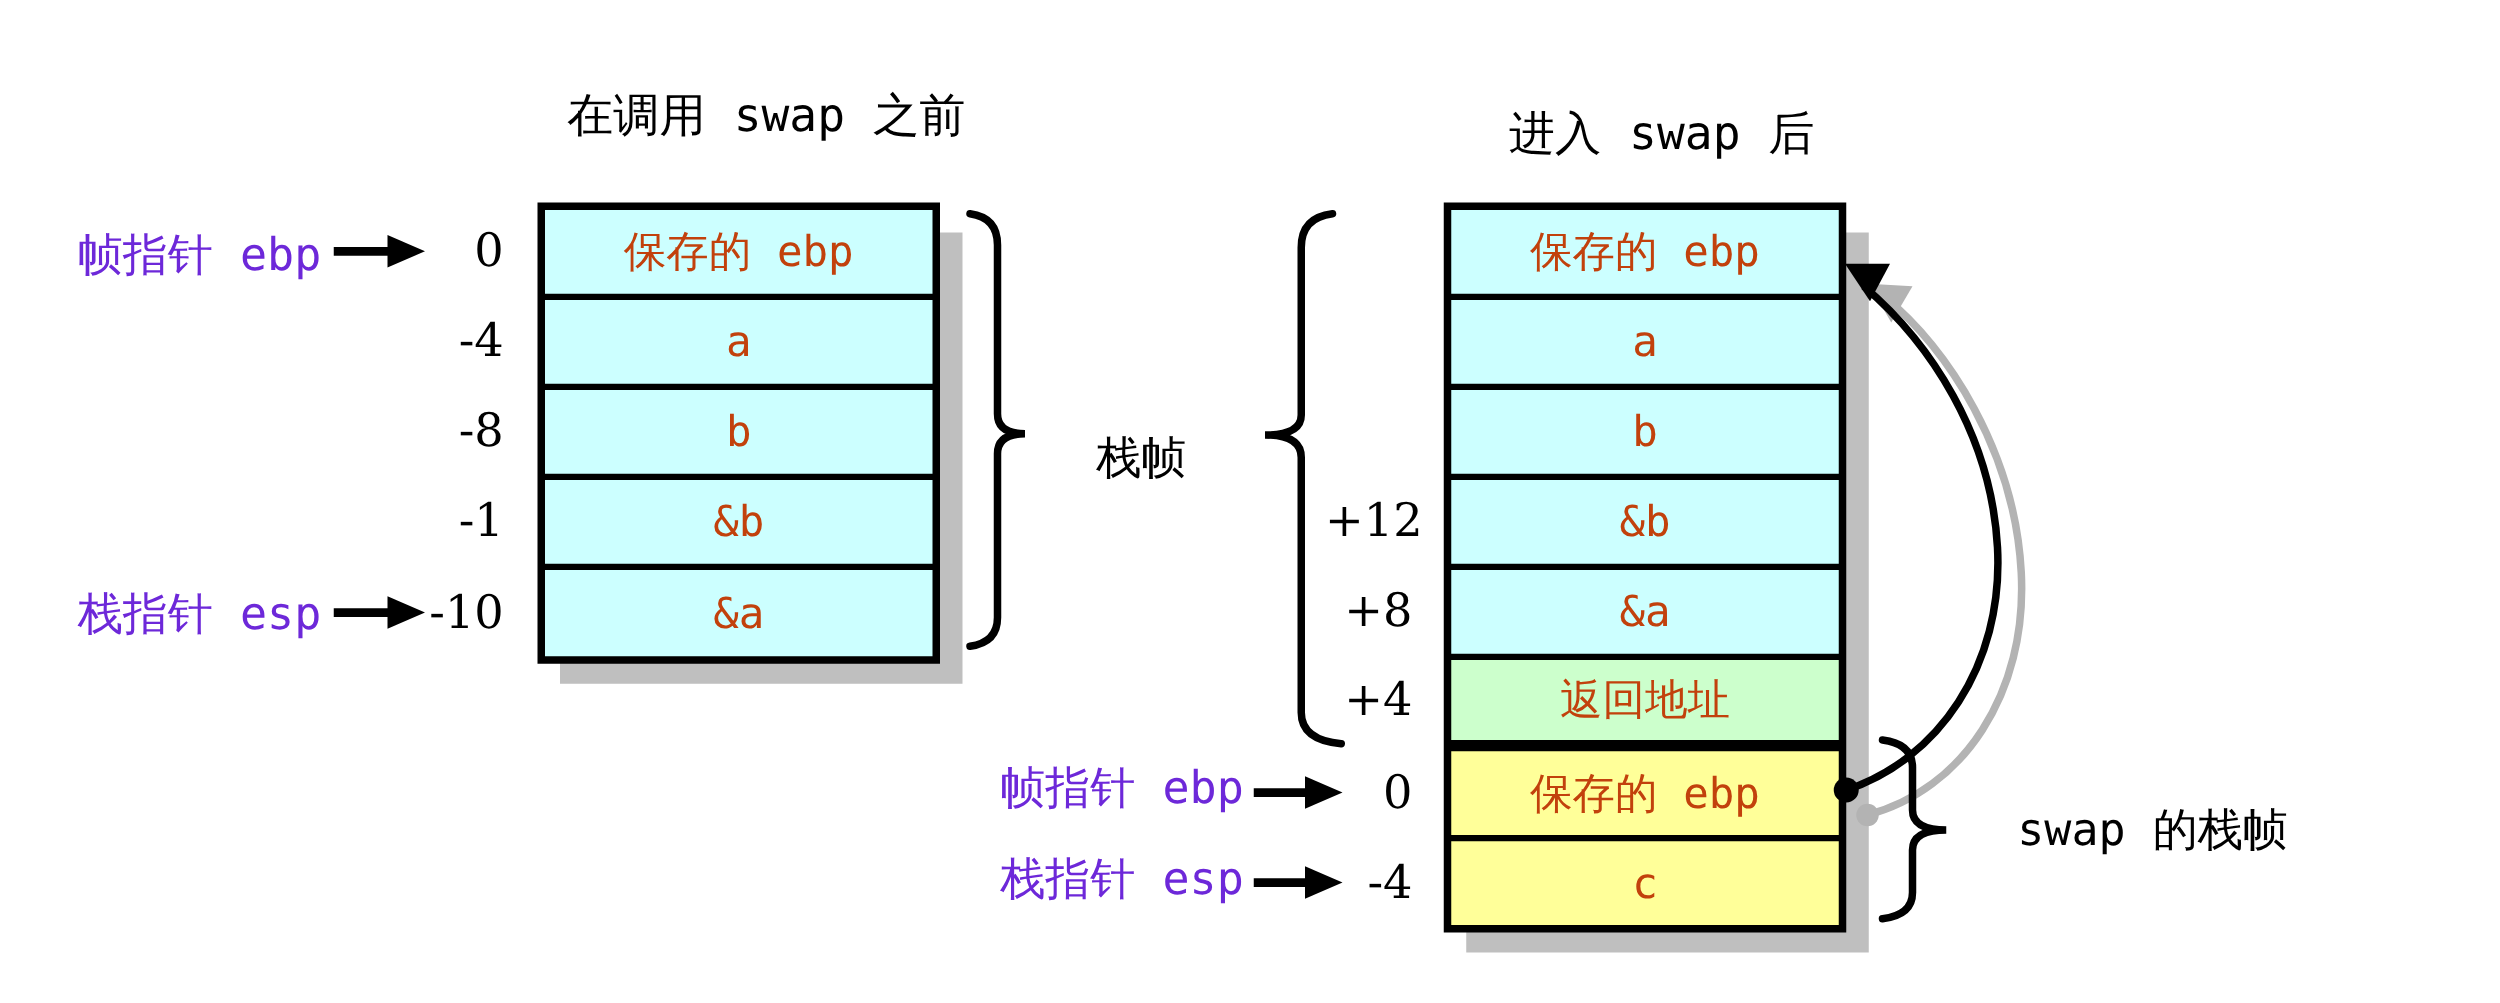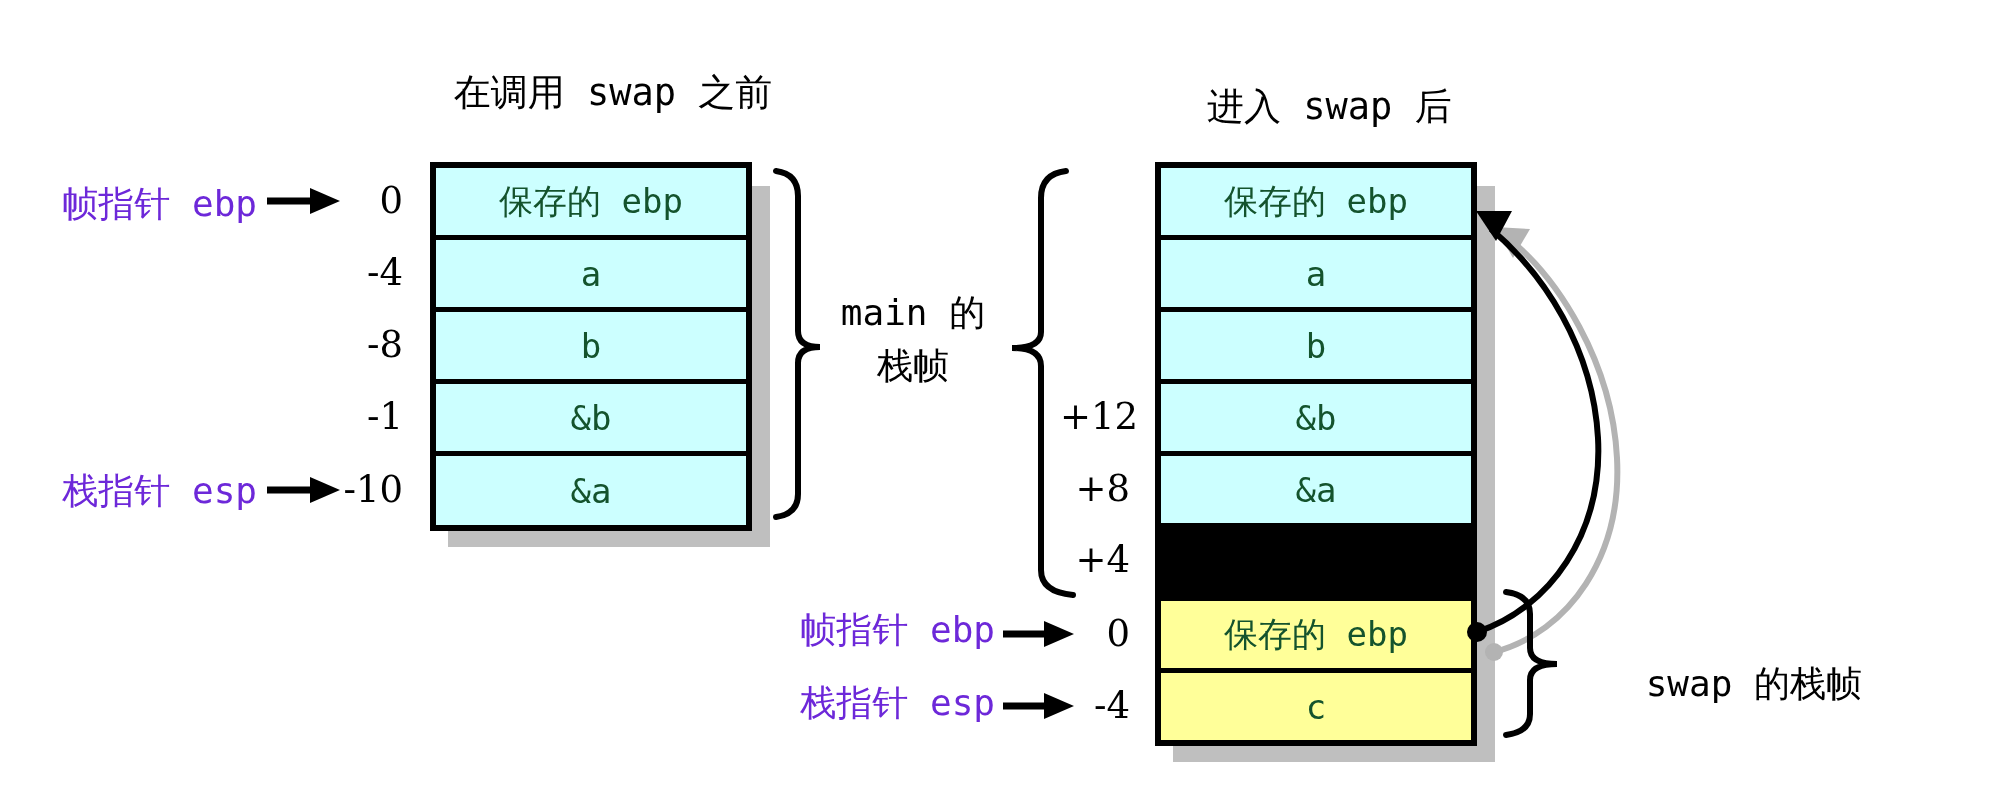--- a/index.html
+++ b/index.html
@@ -6,21 +6,21 @@
   #canvas{position:relative;width:2000px;height:802px;background:#ffffff;overflow:hidden;
           font-family:"DejaVu Sans Mono","DejaVu Sans",monospace;}
   .abs{position:absolute;}
   .title{font-size:37px;color:#000;text-align:center;white-space:nowrap;}
   .ptr-label{font-size:36px;color:#6d28d9;text-align:right;white-space:nowrap;}
   .offset{font-family:"DejaVu Serif",serif;font-size:37px;color:#000;text-align:right;white-space:nowrap;line-height:48px;}
   .frame-label{font-size:36px;color:#000;text-align:center;white-space:nowrap;}
   .shadow{background:#BFBFBF;}
   .stack-table{background:#000;}
   .cell{position:absolute;left:6px;width:310px;display:flex;align-items:center;justify-content:center;
-        font-size:34px;color:#14532d;white-space:nowrap;}
+        font-size:34px;color:#c2410c;white-space:nowrap;}
   svg{position:absolute;left:0;top:0;}
 </style>
 </head>
 <body>
 
 <div id="canvas">
 
   <div class="abs title" style="left:437px;top:68px;width:352px;">在调用 swap 之前</div>
 
   <div class="abs shadow" style="left:448px;top:186px;width:322px;height:361px;"></div>
@@ -35,47 +35,47 @@
 
   <div class="abs offset" style="left:343px;top:177px;width:60px;">0</div>
   <div class="abs offset" style="left:343px;top:249px;width:60px;">-4</div>
   <div class="abs offset" style="left:343px;top:321px;width:60px;">-8</div>
   <div class="abs offset" style="left:343px;top:393px;width:60px;">-1</div>
   <div class="abs offset" style="left:343px;top:466px;width:60px;">-10</div>
 
   <div class="abs ptr-label" style="left:45px;top:180px;width:212px;">帧指针 ebp</div>
   <div class="abs ptr-label" style="left:45px;top:467px;width:212px;">栈指针 esp</div>
 
-  <div class="abs frame-label" style="left:813px;top:289px;width:200px;">main 的</div>
   <div class="abs frame-label" style="left:813px;top:342px;width:200px;">栈帧</div>
 
   <div class="abs title" style="left:1207px;top:82px;width:230px;">进入 swap 后</div>
 
   <div class="abs shadow" style="left:1173px;top:186px;width:322px;height:576px;"></div>
 
   <div class="abs stack-table" style="left:1155px;top:162px;width:322px;height:584px;">
     <div class="cell" style="top: 6px; height: 67px; background-color: rgb(204, 255, 255);">保存的 ebp</div>
     <div class="cell" style="top: 78px; height: 67px; background-color: rgb(204, 255, 255);">a</div>
     <div class="cell" style="top: 150px; height: 67px; background-color: rgb(204, 255, 255);">b</div>
     <div class="cell" style="top: 222px; height: 67px; background-color: rgb(204, 255, 255);">&amp;b</div>
     <div class="cell" style="top: 294px; height: 67px; background-color: rgb(204, 255, 255);">&amp;a</div>
+    <div class="cell" style="top: 366px; height: 64px; background-color: rgb(204, 255, 204);">返回地址</div>
     <div class="cell" style="top: 439px; height: 67px; background-color: rgb(255, 255, 153);">保存的 ebp</div>
     <div class="cell" style="top: 511px; height: 67px; background-color: rgb(255, 255, 153);">c</div>
   </div>
 
   <div class="abs offset" style="left:1060px;top:393px;width:70px;">+12</div>
   <div class="abs offset" style="left:1060px;top:465px;width:70px;">+8</div>
   <div class="abs offset" style="left:1060px;top:536px;width:70px;">+4</div>
   <div class="abs offset" style="left:1060px;top:610px;width:70px;">0</div>
   <div class="abs offset" style="left:1060px;top:682px;width:70px;">-4</div>
 
   <div class="abs ptr-label" style="left:780px;top:606px;width:215px;">帧指针 ebp</div>
   <div class="abs ptr-label" style="left:780px;top:679px;width:215px;">栈指针 esp</div>
 
-  <div class="abs frame-label" style="left:1582px;top:640px;width:280px;text-align:right;margin-top:20px;">swap 的栈帧</div>
+  <div class="abs frame-label" style="left:1582px;top:640px;width:280px;text-align:center;">swap 的栈帧</div>
 
   <svg width="2000" height="802" viewBox="0 0 2000 802">
 
     <g>
       <path d="M 1494 652 C 1570 632 1622 555 1617 458 C 1612 362 1558 278 1508 238" fill="none" stroke="#B3B3B3" stroke-width="6"></path>
       <polygon points="1495,227 1530,229 1513,258" fill="#B3B3B3"></polygon>
       <circle cx="1494" cy="652" r="9" fill="#B3B3B3"></circle>
     </g>
 
     <g>

